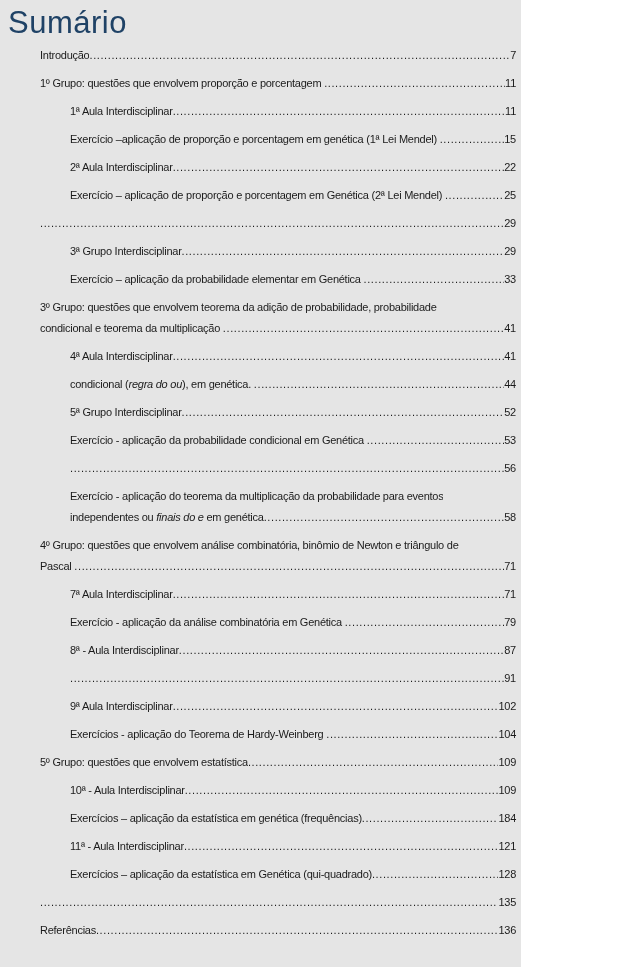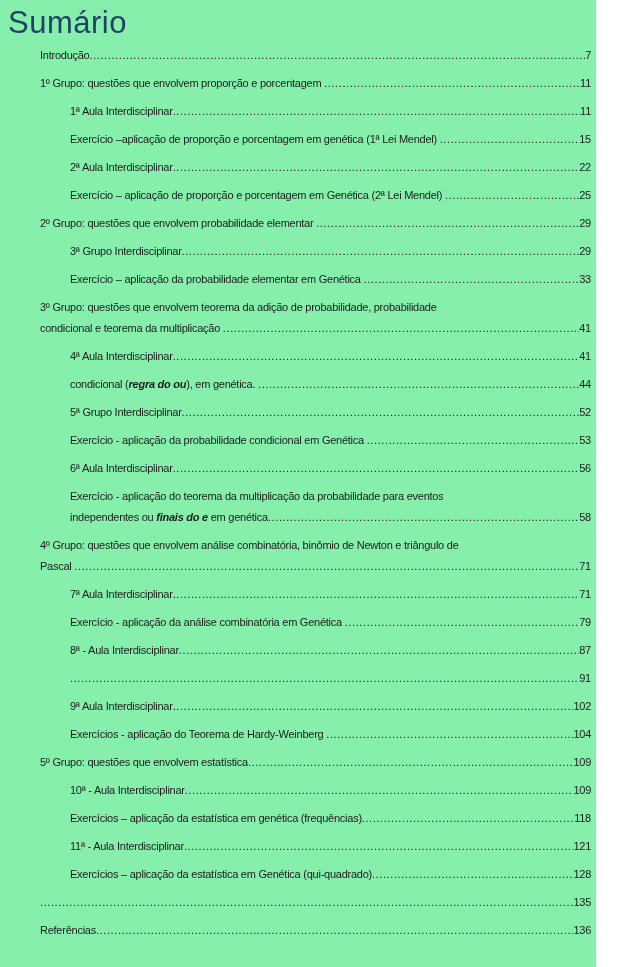--- a/index.html
+++ b/index.html
@@ -9,24 +9,24 @@
     overflow: hidden;
   }
   body {
     width: 634px;
     height: 967px;
     font-family: "Liberation Sans", "DejaVu Sans", sans-serif;
     color: #1b1b1b;
   }
   .page {
     box-sizing: border-box;
-    width: 596px;
+    width: 521px;
     height: 967px;
     padding: 4px 5px 0 8px;
-    background: #86efac;
+    background: #e5e5e5;
   }
   .title {
     font-size: 31px;
     font-weight: 400;
     line-height: 34px;
     margin: 2px 0 5px 0;
     letter-spacing: 0.5px;
   }
   .entry {
     margin-bottom: 7px;
@@ -42,21 +42,20 @@
   .lvl1 .line {
     padding-left: 30px;
   }
   .txt {
     white-space: pre;
     flex: 0 1 auto;
     overflow: hidden;
   }
   .it {
     font-style: italic;
-    font-weight: bold;
   }
   .dots {
     flex: 1 1 0;
     min-width: 0;
     overflow: hidden;
     white-space: nowrap;
     letter-spacing: 0.6px;
   }
   .pg {
     flex: 0 0 auto;
@@ -105,21 +104,20 @@
       </div>
       <div class="entry lvl1">
         <div class="line">
           <span class="txt">Exercício – aplicação de proporção e porcentagem em Genética (2ª Lei Mendel) </span>
           <span class="dots">................................................................................................................................................................................................................................................</span>
           <span class="pg">25</span>
         </div>
       </div>
       <div class="entry lvl0">
         <div class="line">
-          <span class="txt">2º Grupo: questões que envolvem probabilidade elementar </span>
           <span class="dots">................................................................................................................................................................................................................................................</span>
           <span class="pg">29</span>
         </div>
       </div>
       <div class="entry lvl1">
         <div class="line">
           <span class="txt">3ª Grupo Interdisciplinar</span>
           <span class="dots">................................................................................................................................................................................................................................................</span>
           <span class="pg">29</span>
         </div>
@@ -166,21 +164,20 @@
       </div>
       <div class="entry lvl1">
         <div class="line">
           <span class="txt">Exercício - aplicação da probabilidade condicional em Genética </span>
           <span class="dots">................................................................................................................................................................................................................................................</span>
           <span class="pg">53</span>
         </div>
       </div>
       <div class="entry lvl1">
         <div class="line">
-          <span class="txt">6ª Aula Interdisciplinar</span>
           <span class="dots">................................................................................................................................................................................................................................................</span>
           <span class="pg">56</span>
         </div>
       </div>
       <div class="entry lvl1">
         <div class="line">
           <span class="txt">Exercício - aplicação do teorema da multiplicação da probabilidade para eventos</span>
         </div>
         <div class="line">
           <span class="txt">independentes ou </span>
@@ -252,21 +249,21 @@
         <div class="line">
           <span class="txt">10ª - Aula Interdisciplinar</span>
           <span class="dots">................................................................................................................................................................................................................................................</span>
           <span class="pg">109</span>
         </div>
       </div>
       <div class="entry lvl1">
         <div class="line">
           <span class="txt">Exercícios – aplicação da estatística em genética (frequências)</span>
           <span class="dots">................................................................................................................................................................................................................................................</span>
-          <span class="pg">118</span>
+          <span class="pg">184</span>
         </div>
       </div>
       <div class="entry lvl1">
         <div class="line">
           <span class="txt">11ª - Aula Interdisciplinar</span>
           <span class="dots">................................................................................................................................................................................................................................................</span>
           <span class="pg">121</span>
         </div>
       </div>
       <div class="entry lvl1">

